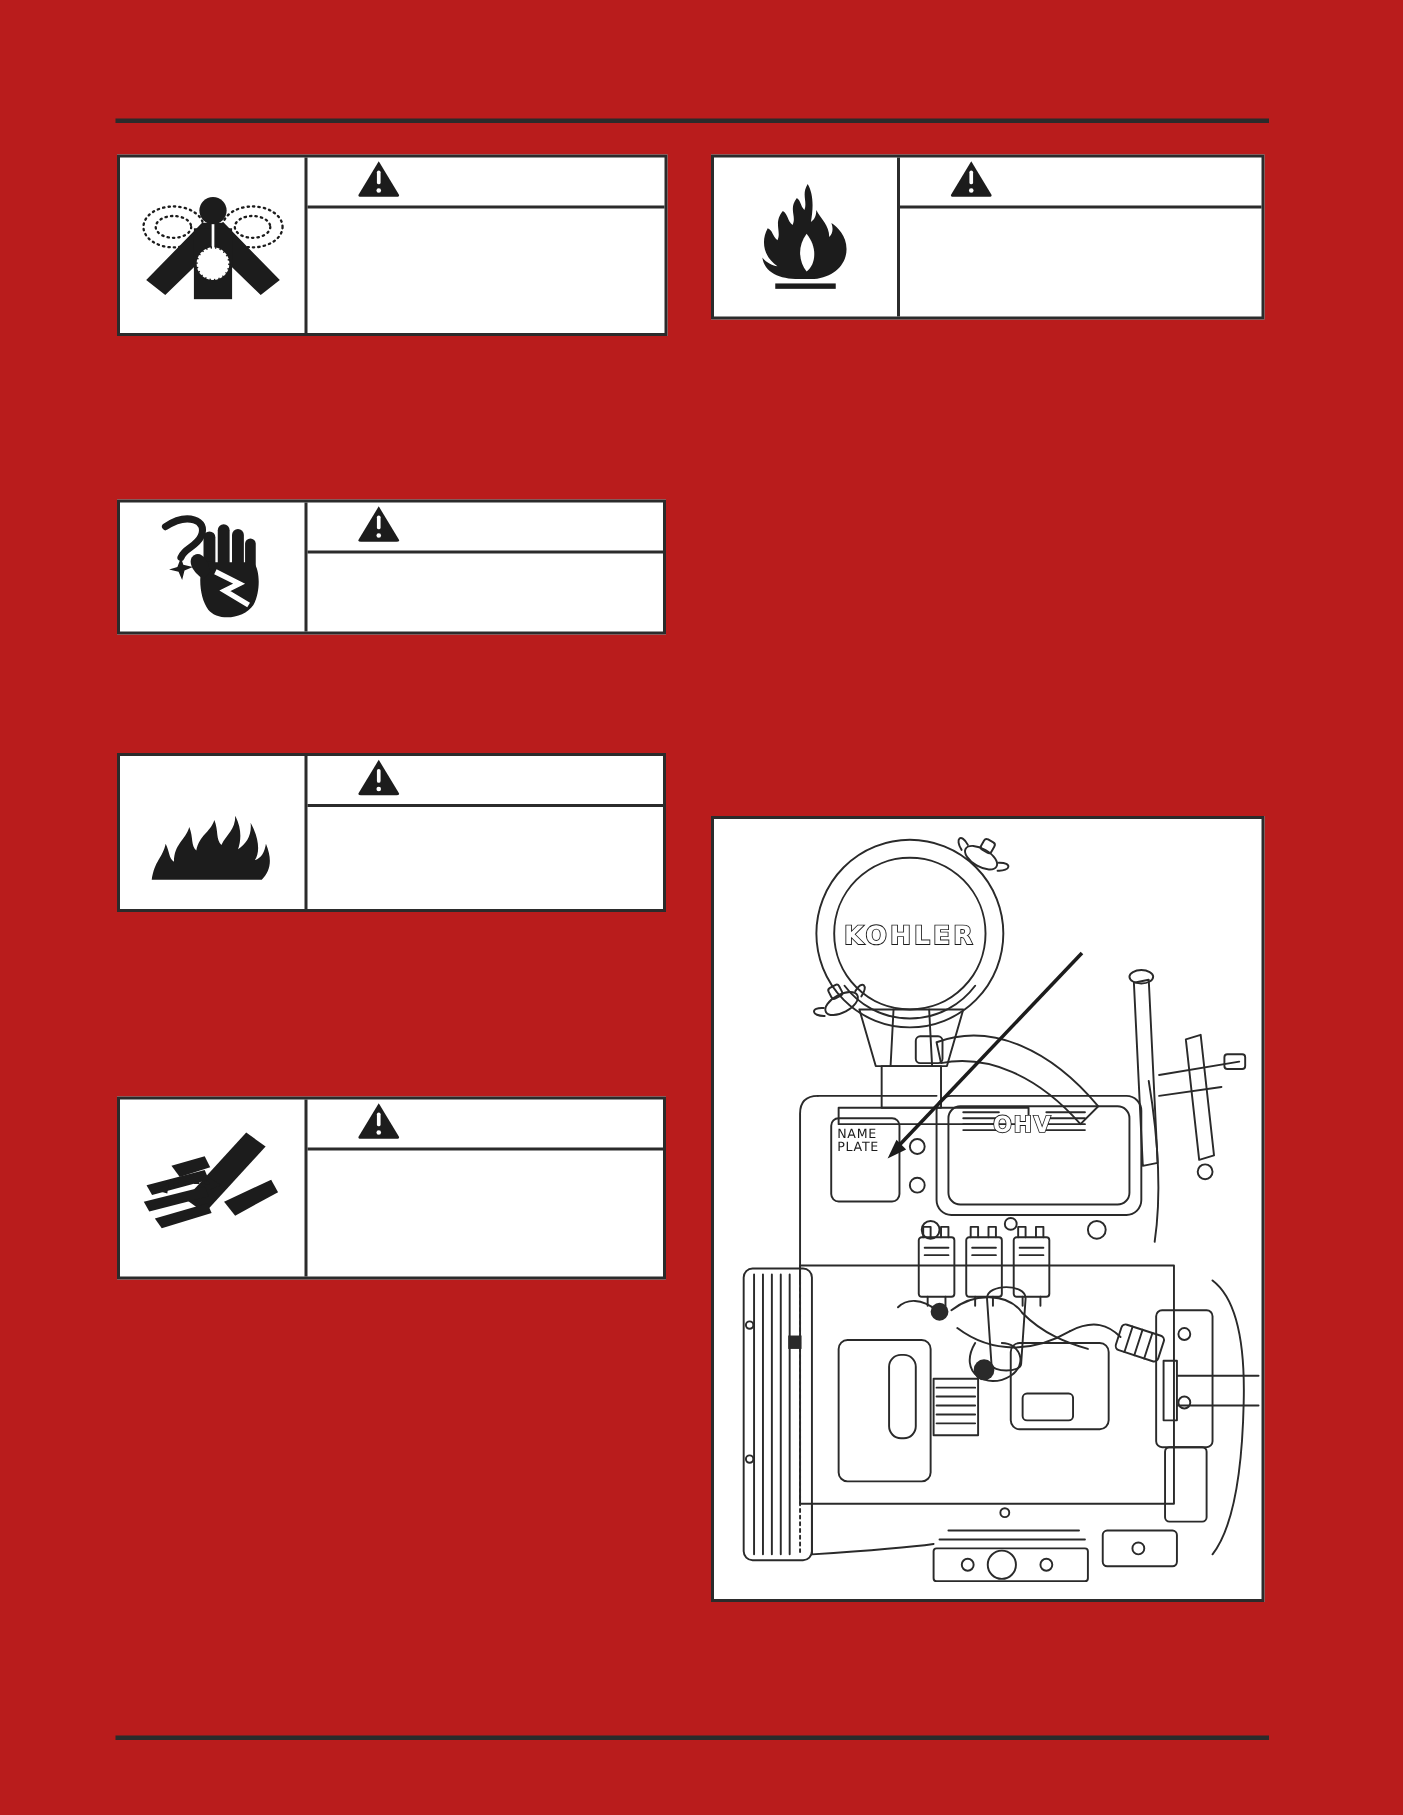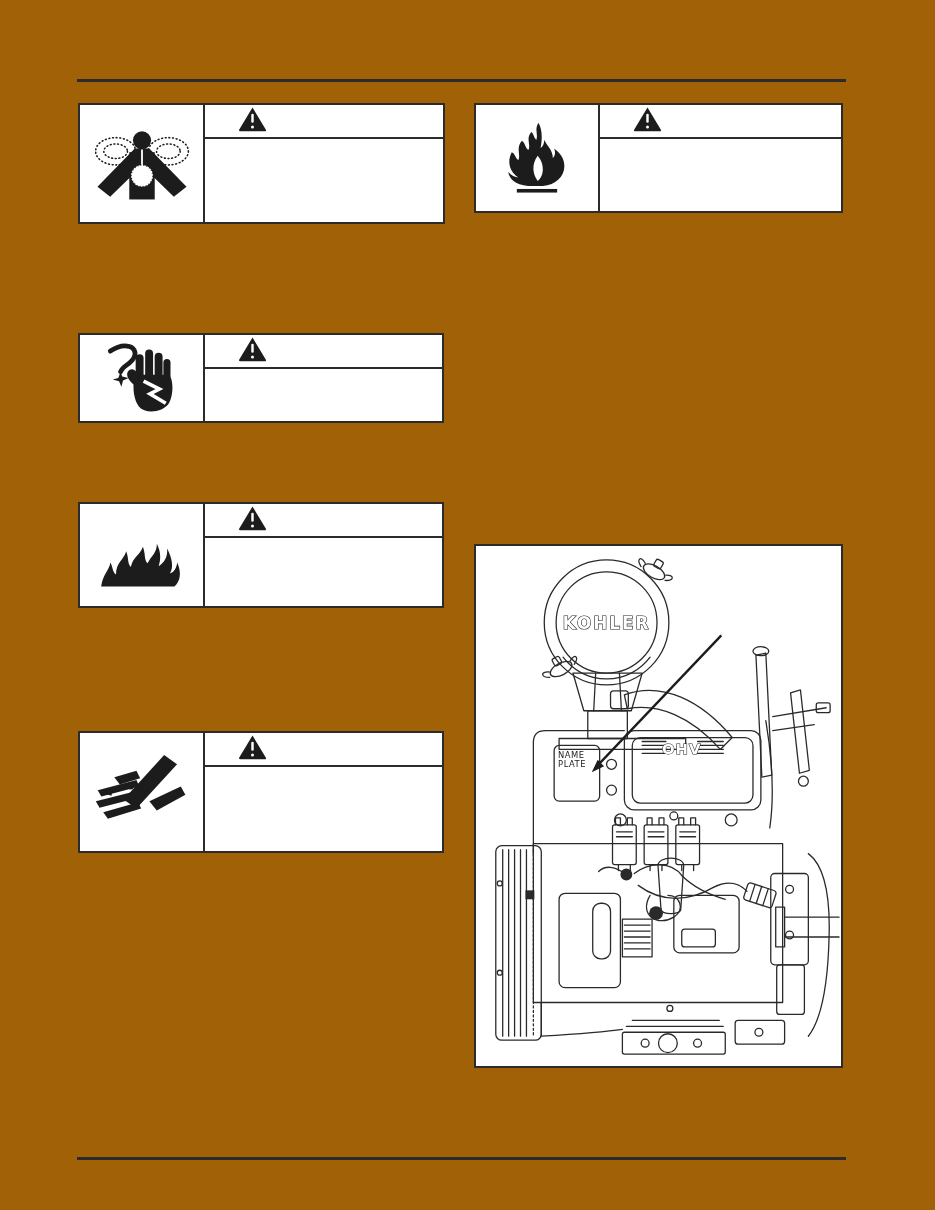--- a/index.html
+++ b/index.html
@@ -1,17 +1,17 @@
 <!DOCTYPE html>
 <html><head>
 <meta charset="utf-8">
 <style>
   html,body{margin:0;padding:0;background:#ffffff;}
   body{font-family:"Liberation Sans", sans-serif;}
-  .page{position:relative;width:935px;height:1210px;background:#a16207;overflow:hidden;}
+  .page{position:relative;width:935px;height:1210px;background:#b91c1c;overflow:hidden;}
   .rule{position:absolute;left:77px;width:769px;height:3px;background:#2b2b2b;}
   .rule-top{top:79px;}
   .rule-bottom{top:1157px;}
   .warnbox{position:absolute;border:2px solid #2b2b2b;box-sizing:border-box;display:flex;background:#fff;}
   .wb-icon{width:123px;flex:0 0 123px;border-right:2px solid #2b2b2b;display:flex;align-items:center;justify-content:center;}
   .wb-right{flex:1;display:flex;flex-direction:column;}
   .wb-head{height:32px;flex:0 0 32px;border-bottom:2px solid #2b2b2b;display:flex;align-items:center;padding-left:32px;}
   .wb-body{flex:1;}
   .figure-box{position:absolute;left:474px;top:544px;width:369px;height:524px;border:2px solid #2b2b2b;box-sizing:border-box;background:#fff;}
   .figure-box svg{display:block;}

